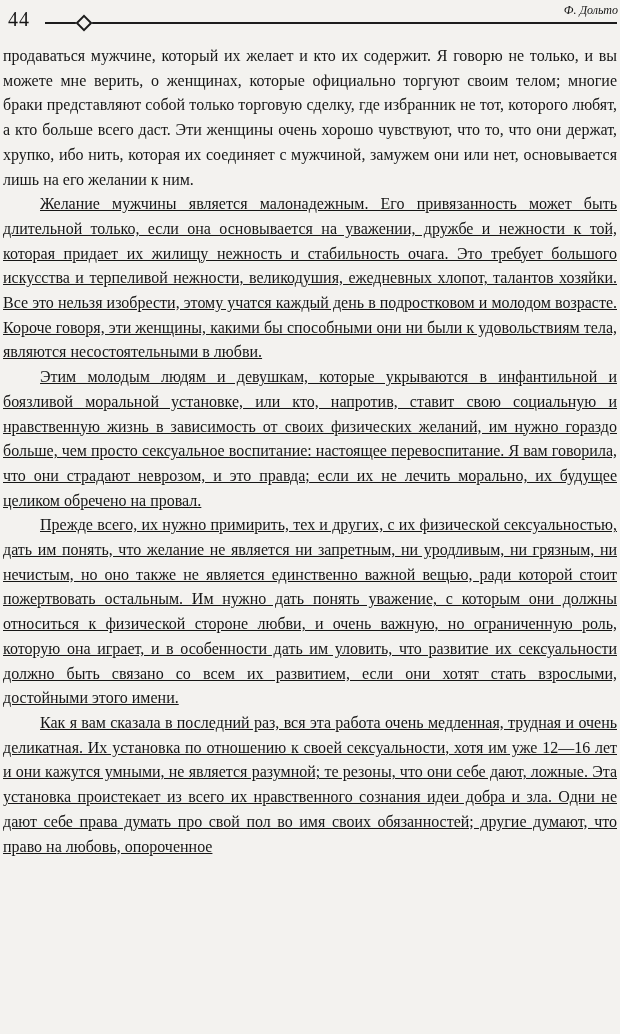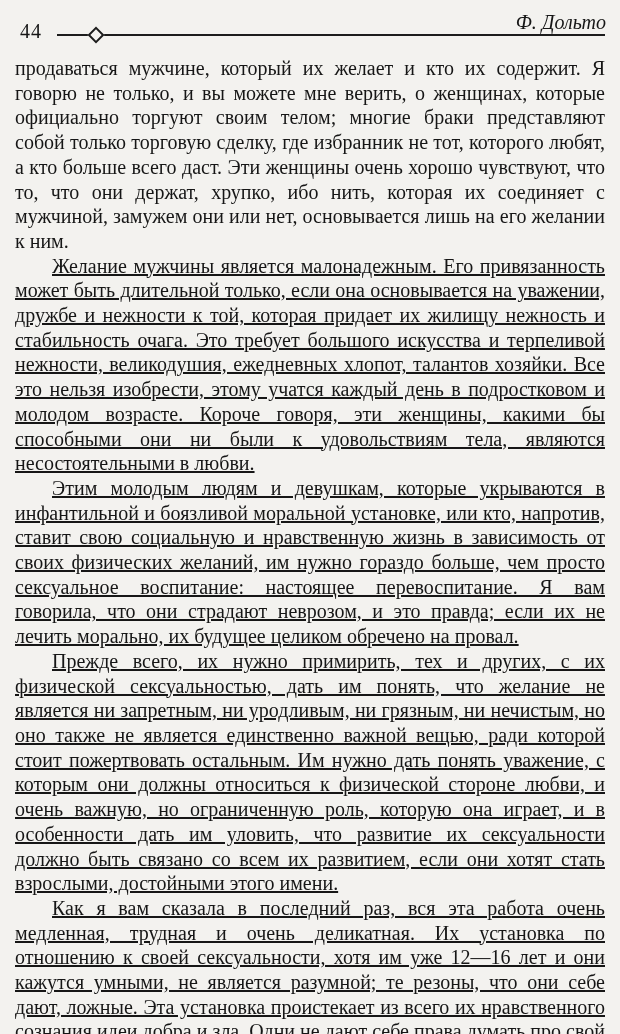--- a/index.html
+++ b/index.html
@@ -12,40 +12,40 @@
     background: #f3f2ef;
     color: #161616;
     font-family: "Liberation Serif", "DejaVu Serif", serif;
     overflow: hidden;
   }
   .page {
     position: relative;
     width: 620px;
     height: 1034px;
     box-sizing: border-box;
-    padding: 12px;
+    padding: 0;
   }
   
   .header {
     position: relative;
     height: 40px;
   }
   .page-number {
     position: absolute;
     left: 8px;
     top: 8px;
     font-size: 20px;
     line-height: 22px;
     letter-spacing: 1px;
   }
   .running-author {
     position: absolute;
     right: 2px;
     top: 0px;
-    font-size: 20px;
+    font-size: 12px;
     line-height: 20px;
     font-style: italic;
   }
   .header-rule {
     position: absolute;
     left: 45px;
     right: 3px;
     top: 22px;
     height: 2px;
     background: #1c1c1c;
@@ -56,21 +56,21 @@
     top: 17px;
     width: 8px;
     height: 8px;
     background: #f3f2ef;
     border: 2px solid #1c1c1c;
     transform: rotate(45deg);
   }
   
   .text-block {
     padding: 4px 3px 0 3px;
-    font-size: 20px;
+    font-size: 16px;
     line-height: 24.7px;
     text-align: justify;
   }
   .text-block p {
     margin: 0;
     padding: 0;
   }
   .text-block p.indent {
     text-indent: 37px;
     text-decoration: underline;

